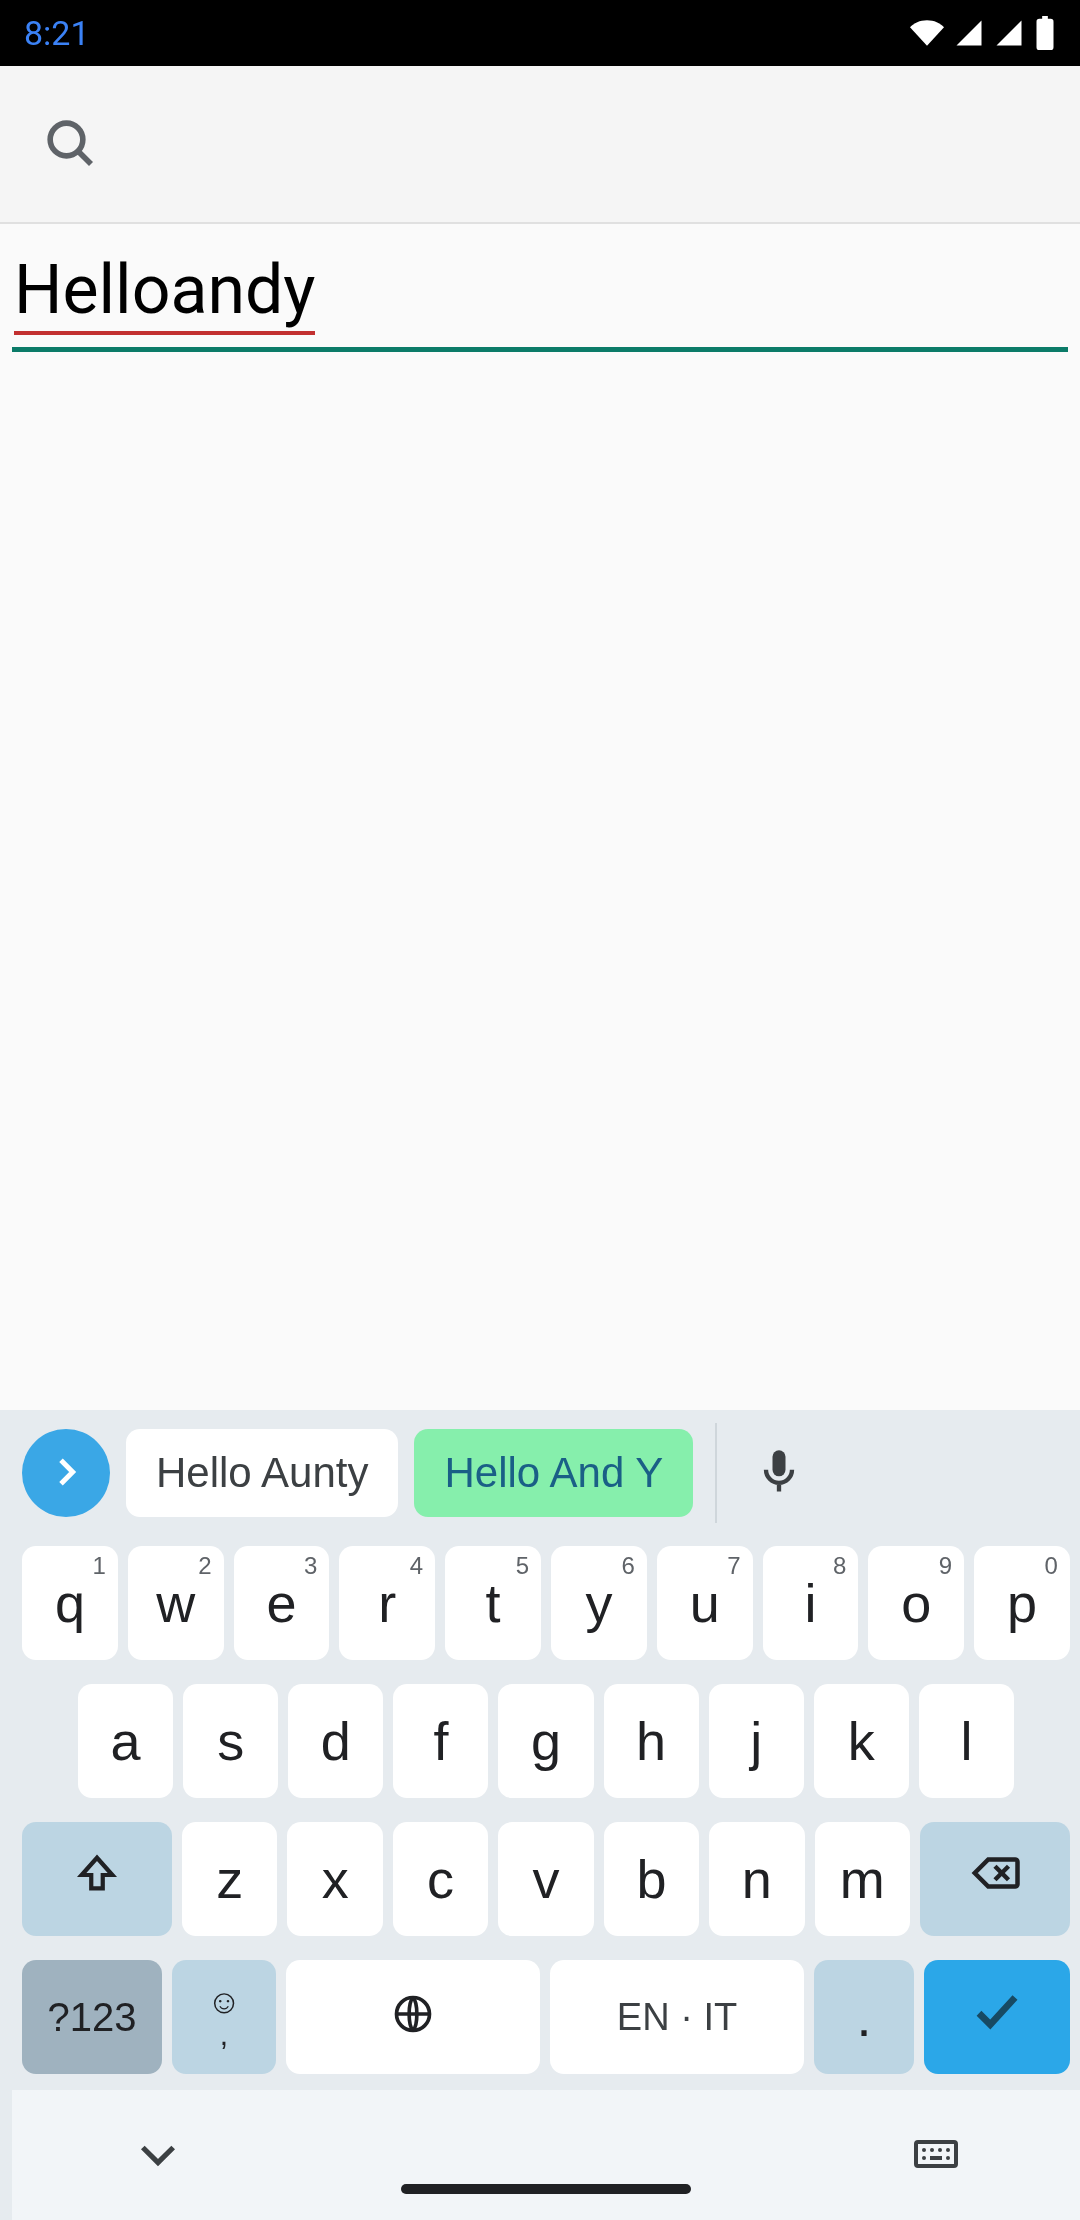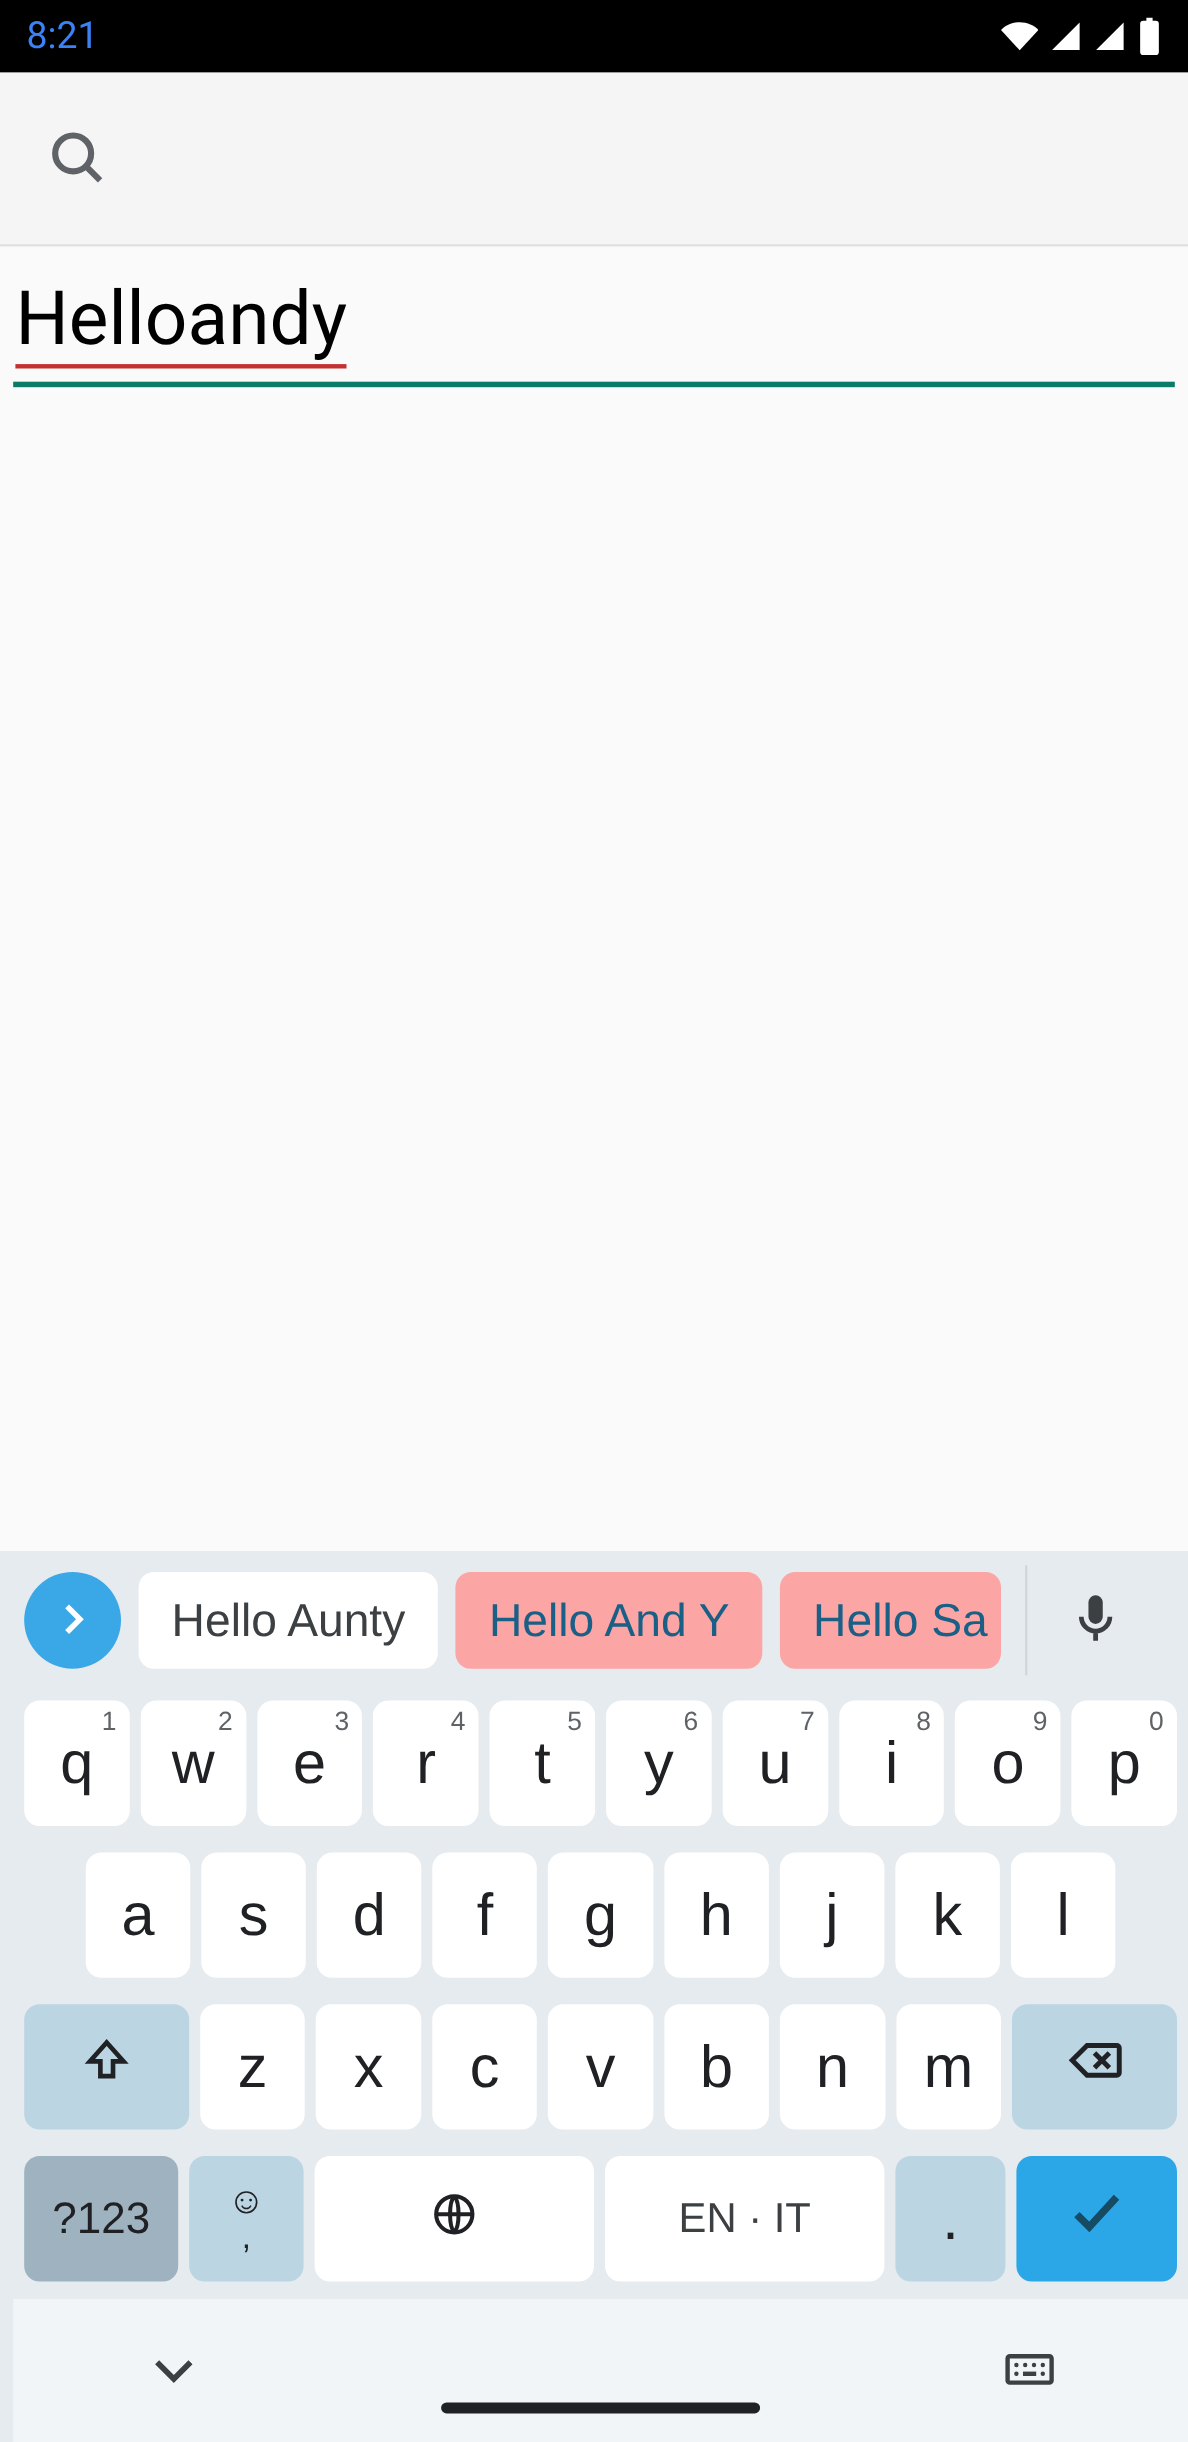--- a/index.html
+++ b/index.html
@@ -83,21 +83,21 @@
   .sug-chip {
     height: 88px;
     border-radius: 14px;
     padding: 0 30px;
     font-size: 42px;
     display: flex; align-items: center; justify-content: center;
     white-space: nowrap;
     border: none;
   }
   .sug-chip.white { background: #fff; color: #3c4043; }
-  .sug-chip.blue  { background: #fca5a5; color: #1a5f86; }
+  .sug-chip.blue  { background: #86efac; color: #1a5f86; }
   .sug-cut { overflow: hidden; }
   .sug-divider { width: 2px; height: 100px; background: #cfd6db; margin: 0 6px; }
   .sug-mic {
     width: 80px; height: 80px;
     display: flex; align-items: center; justify-content: center;
     background: none; border: none;
   }
 
   .kbd-rows { padding: 10px 10px 16px 10px; }
   .kbd-row { display: flex; gap: 10px; margin-bottom: 24px; }
@@ -204,23 +204,20 @@
             <polyline points="9 5 16 12 9 19"></polyline>
           </svg>
       </span>
     </button>
     <button class="sug-chip white">
       <span>Hello Aunty</span>
     </button>
     <button class="sug-chip blue">
       <span>Hello And Y</span>
     </button>
-    <button class="sug-chip blue sug-cut" style="padding-right:12px;">
-      <span>Hello Sa</span>
-    </button>
     <div class="sug-divider"></div>
     <button class="sug-mic">
       <span>
         <svg width="52" height="52" viewBox="0 0 24 24" fill="#3c4043">
             <path d="M12 14a3 3 0 0 0 3-3V5a3 3 0 0 0-6 0v6a3 3 0 0 0 3 3z"></path>
             <path d="M19 11a7 7 0 0 1-14 0h2a5 5 0 0 0 10 0zM11 21h2v-3h-2z"></path>
           </svg>
       </span>
     </button>
   </div>

